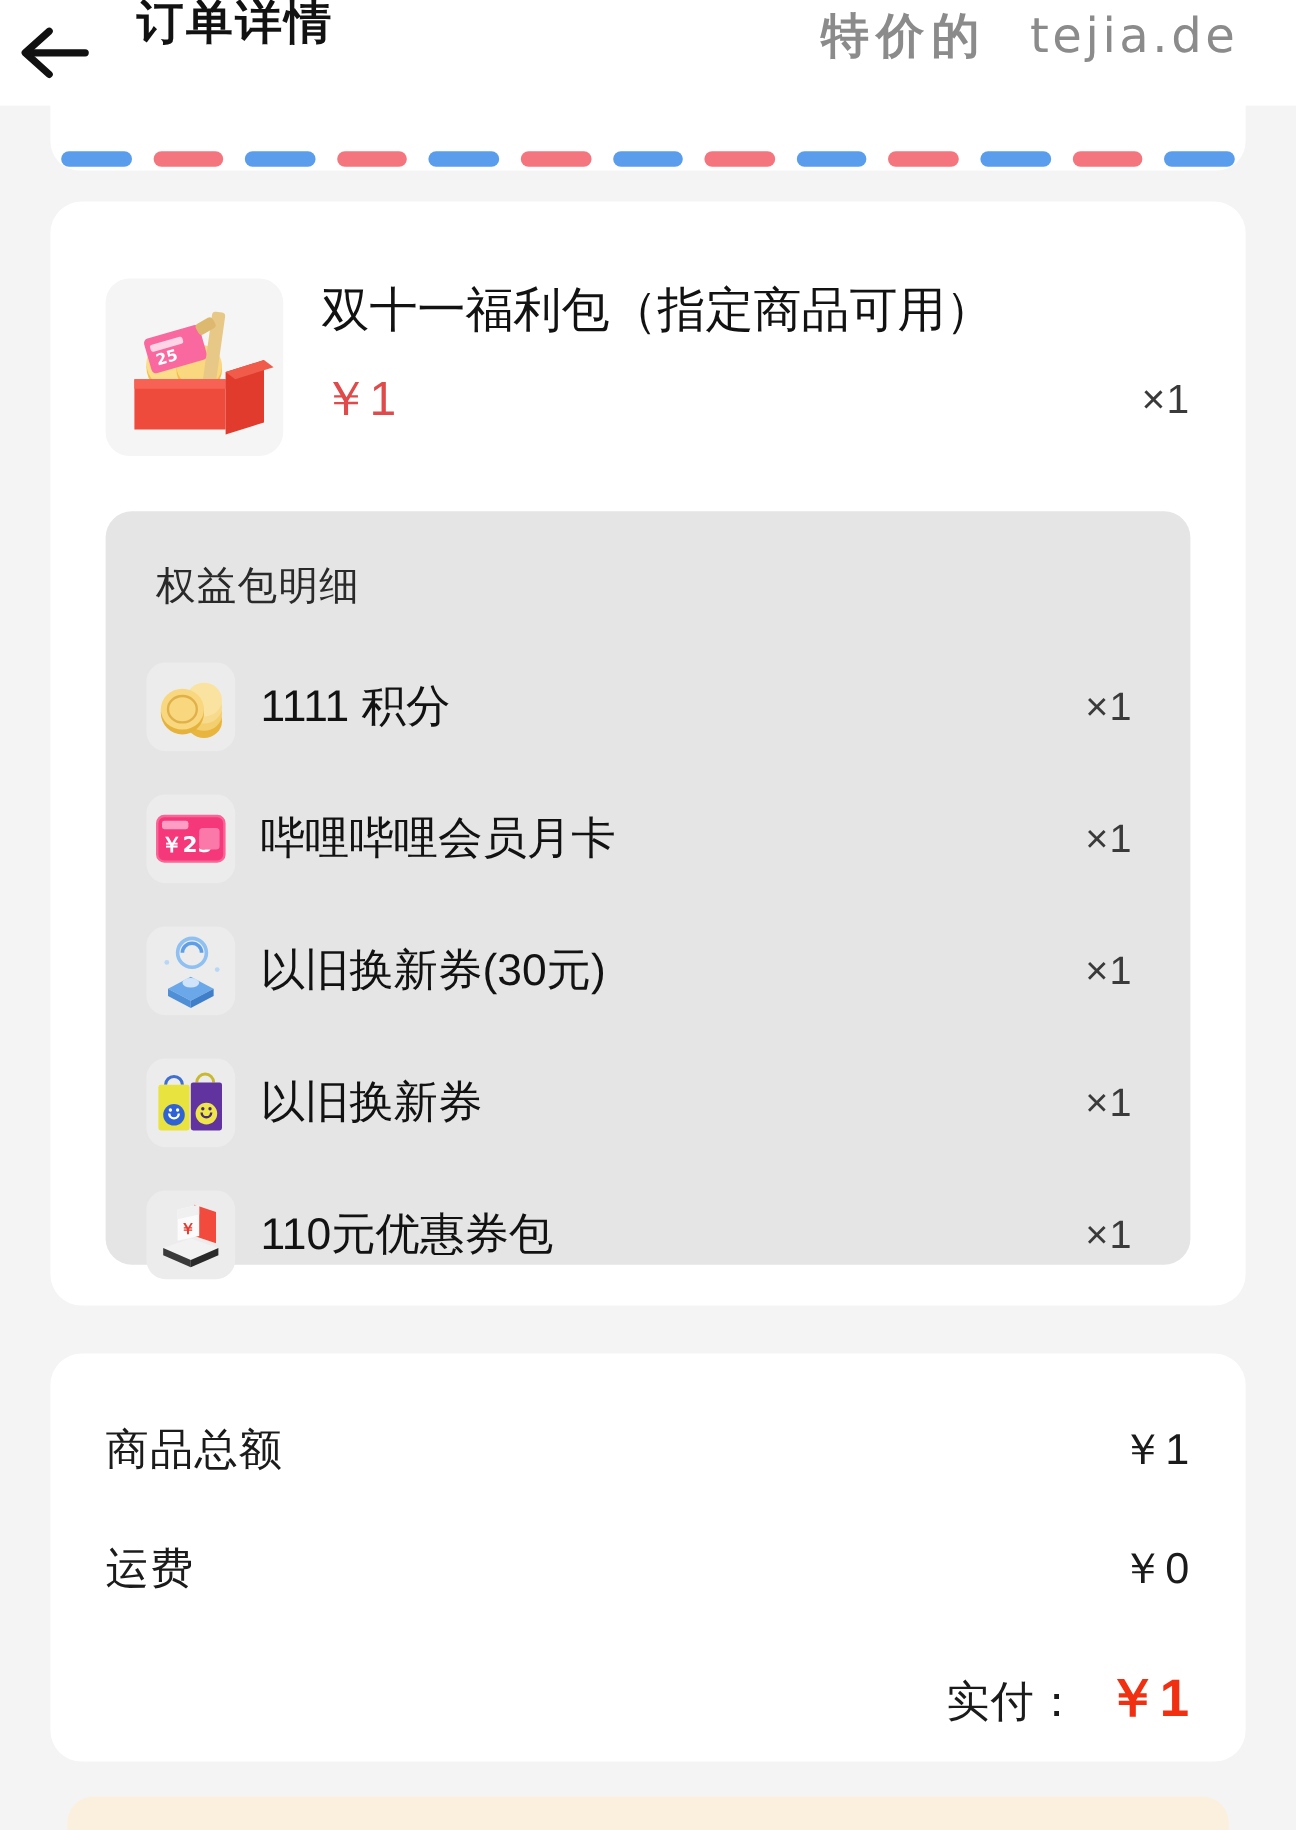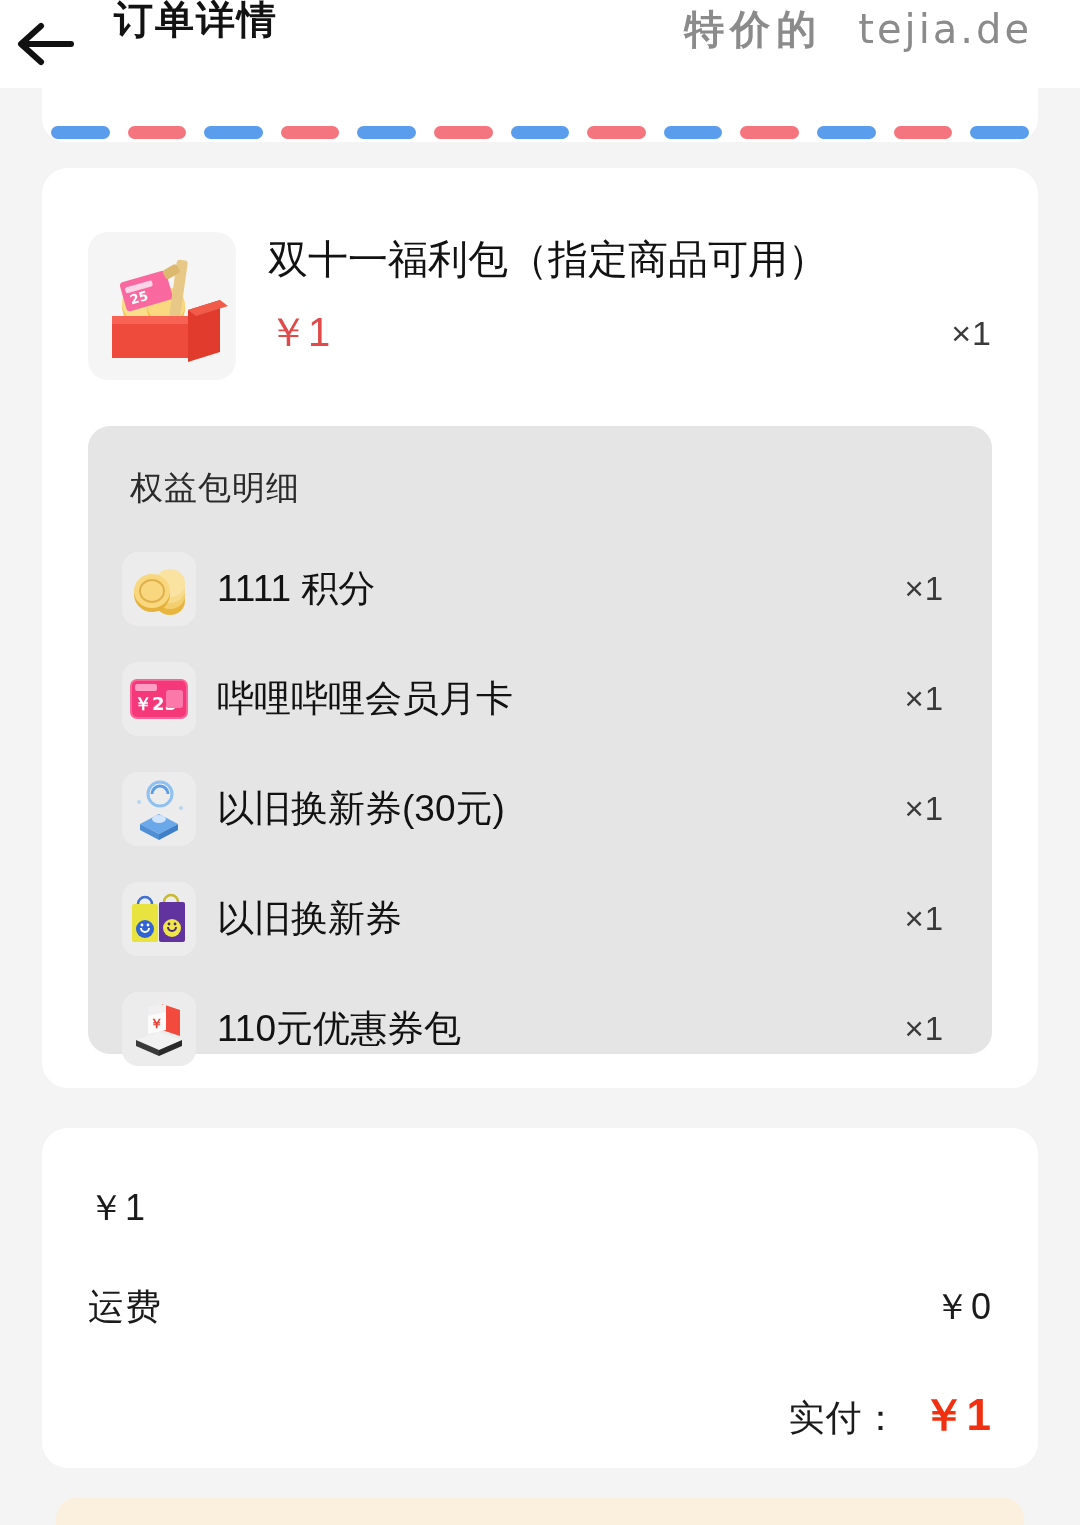--- a/index.html
+++ b/index.html
@@ -436,20 +436,21 @@
         <div class="benefit-label">110元优惠券包</div>
         <div class="benefit-qty">×1</div>
       </div>
 
     </div>
   </div>
 </div>
 
 <div class="summary-card">
   <div class="summary-row r1">
+    <span class="summary-label">商品总额</span>
     <span class="summary-value">￥1</span>
   </div>
   <div class="summary-row r2">
     <span class="summary-label">运费</span>
     <span class="summary-value">￥0</span>
   </div>
   <div class="summary-total">
     <span class="total-label">实付：</span>
     <span class="total-value">￥1</span>
   </div>

